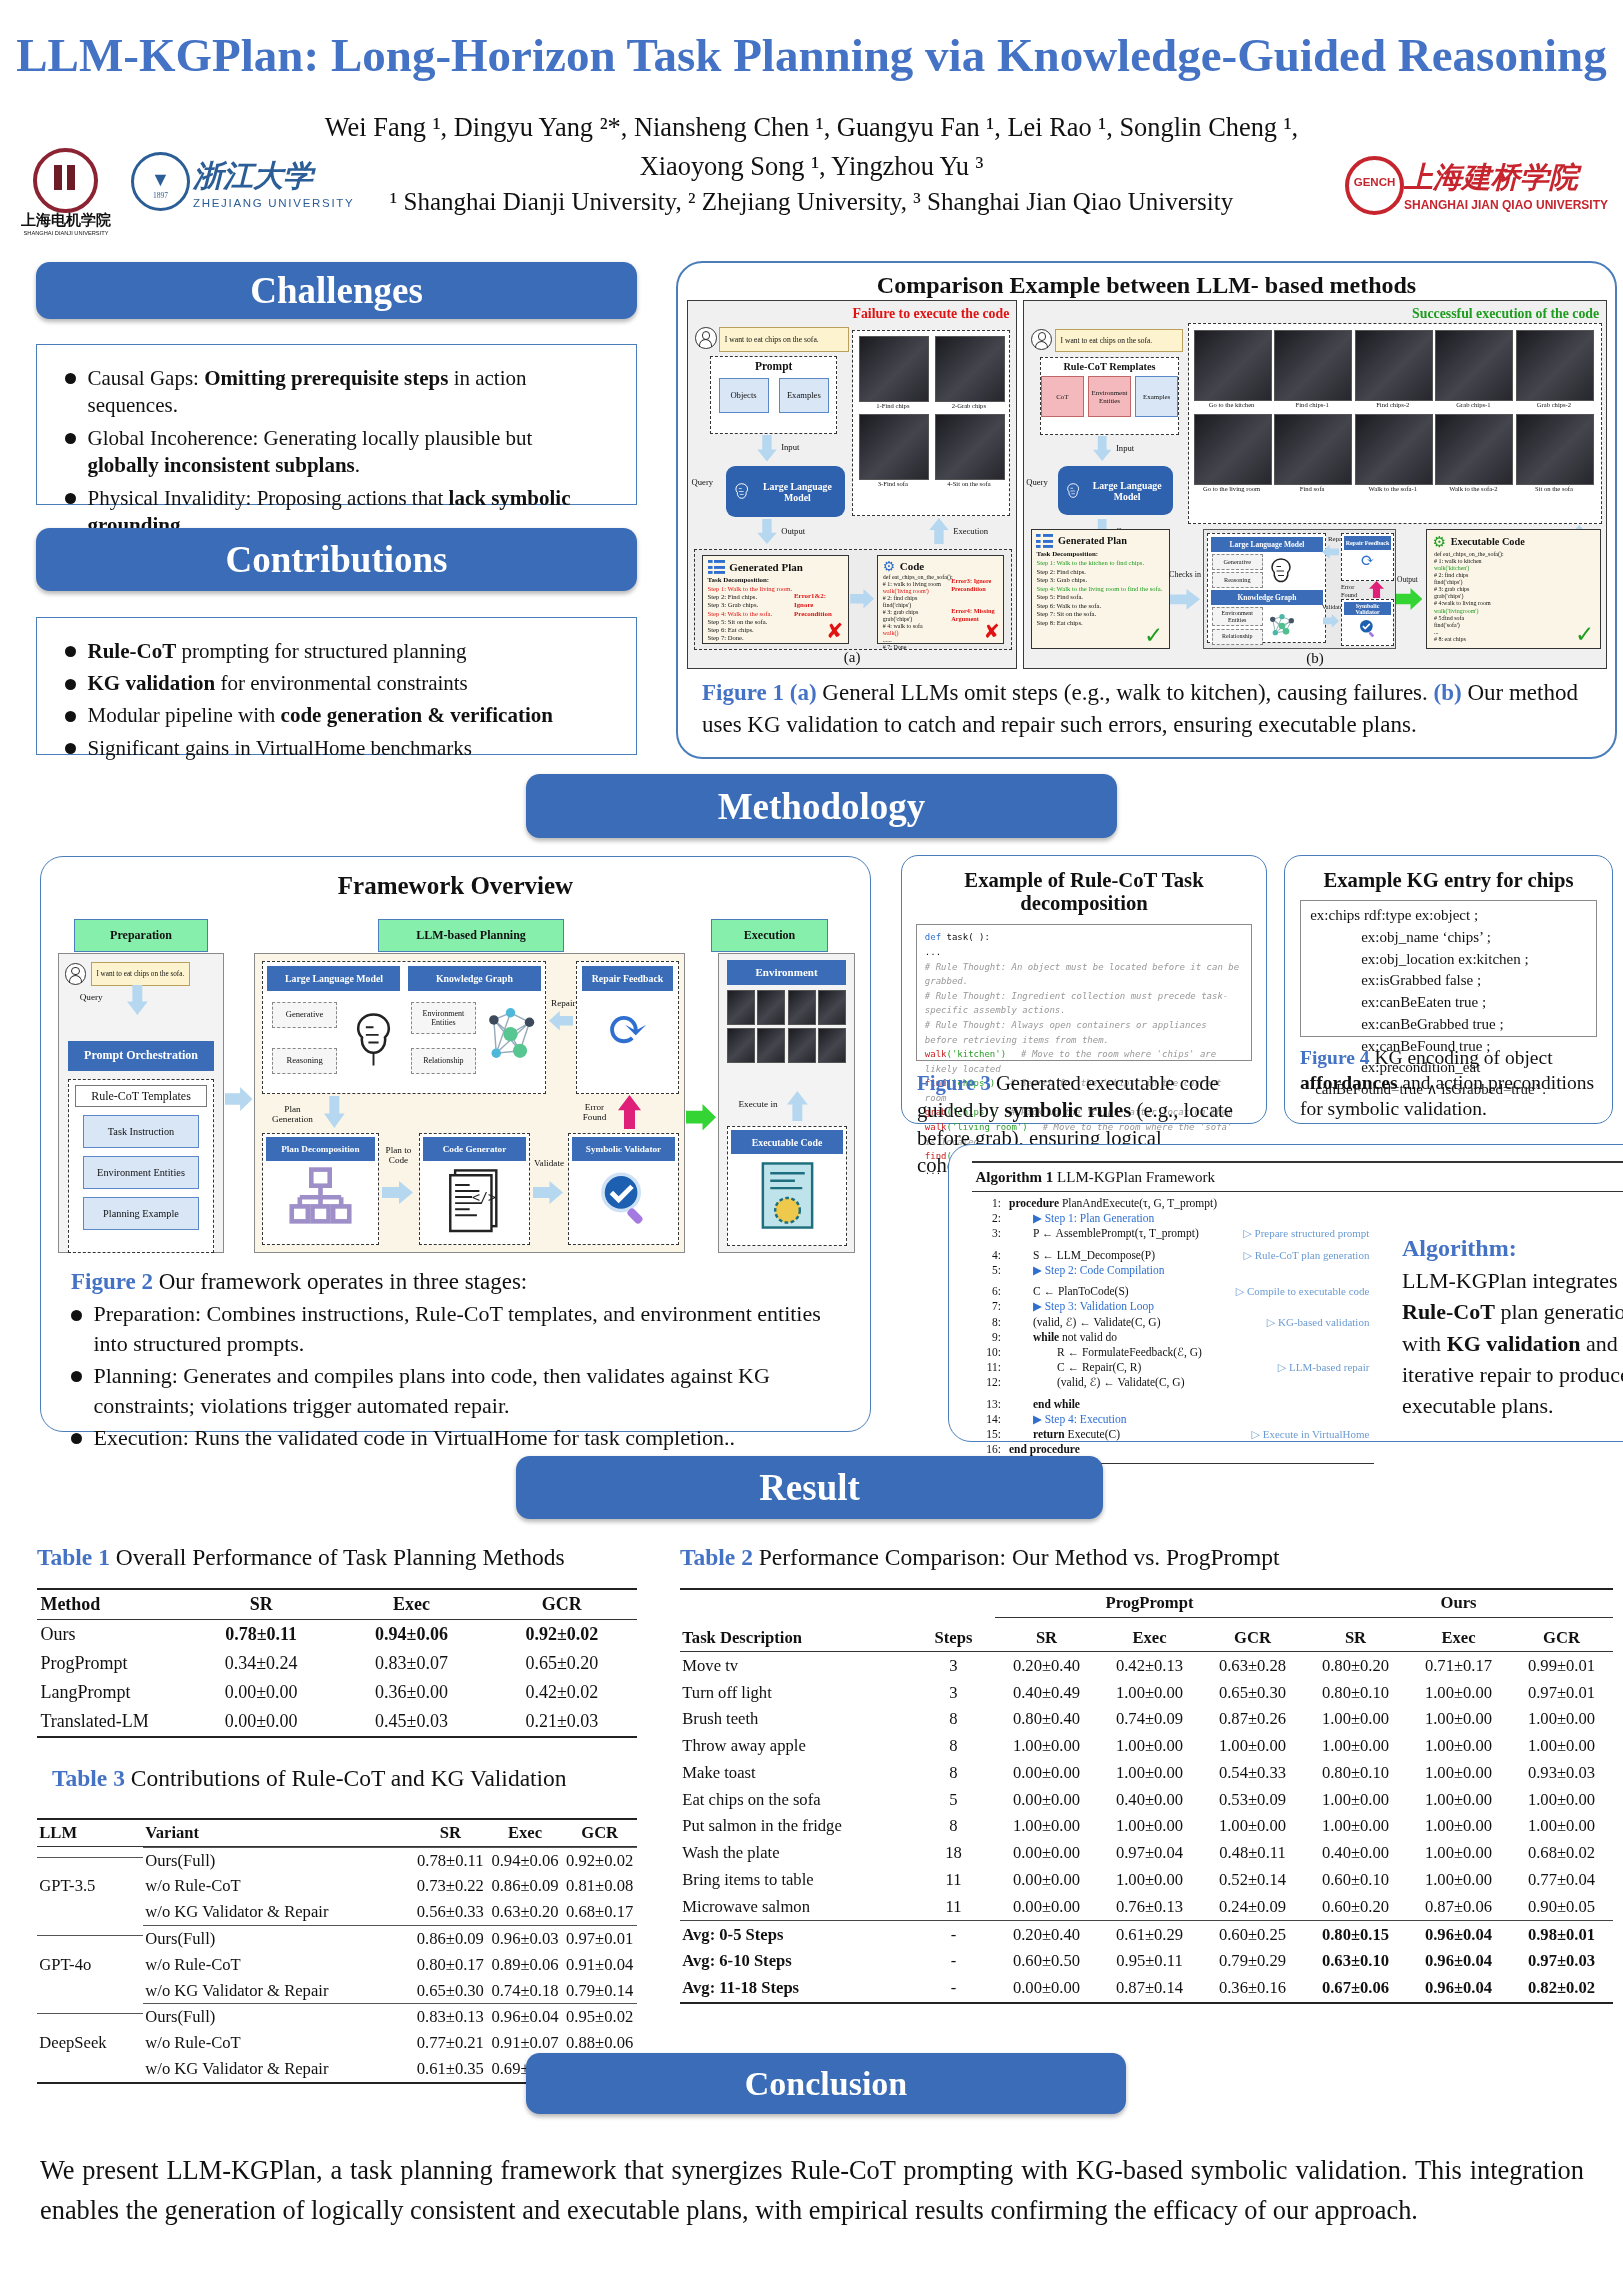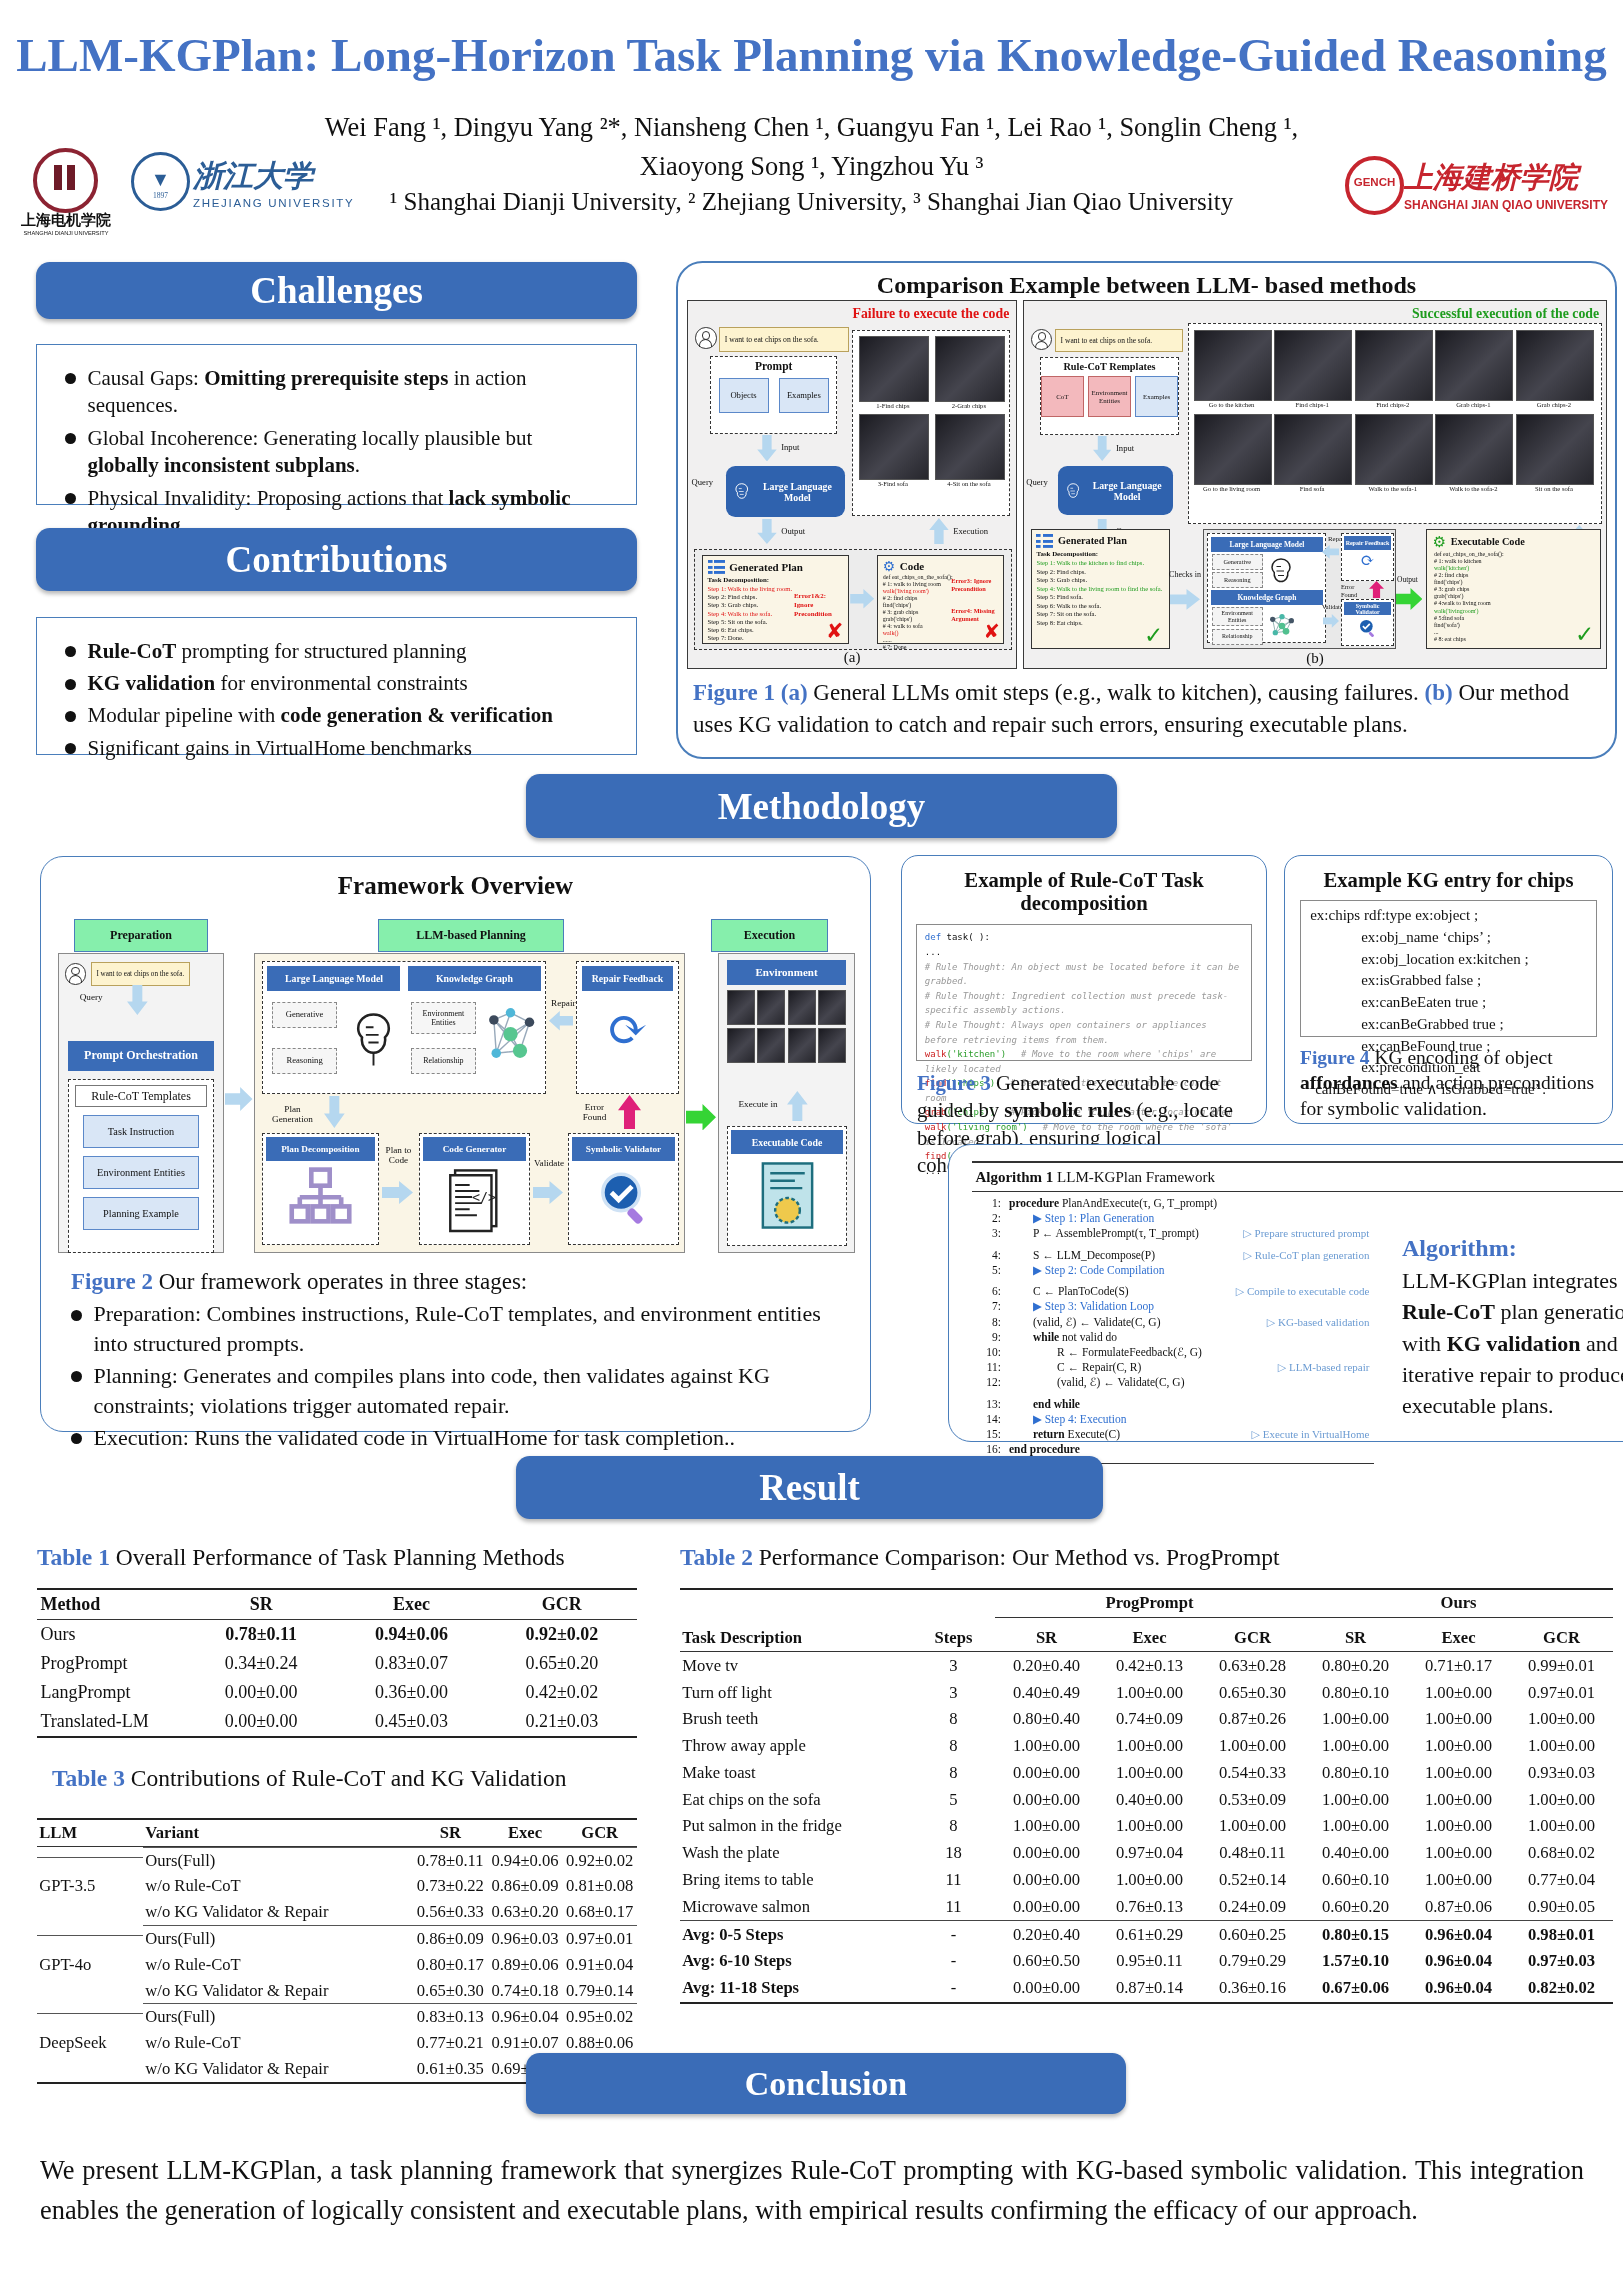--- a/index.html
+++ b/index.html
@@ -487,21 +487,21 @@
             <div class="codetx" style="font-size:6px;line-height:1.18;"># 5:find sofa</div>
             <div class="codetx" style="font-size:6px;line-height:1.18;">find('sofa')</div>
             <div class="codetx" style="font-size:6px;line-height:1.18;">...</div>
             <div class="codetx" style="font-size:6px;line-height:1.18;"># 8: eat chips</div>
           </div>
         <div class="abs check" style="right:5.7px;bottom:2.3px;font-size:23px;">✓</div>
       </div>
       <div class="abs tag" style="left:0;right:0;bottom:1.1px;">(b)</div>
     </div>
 
-    <div class="abs" style="left:15px;top:414px;width:888px;font-size:23px;line-height:1.4;">
+    <div class="abs" style="left:24px;top:414px;width:888px;font-size:23px;line-height:1.4;">
       <span class="figlabel">Figure 1 (a)</span><span> General LLMs omit steps (e.g., walk to kitchen), causing failures. </span><span class="figlabel">(b)</span><span> Our method uses KG validation to catch and repair such errors, ensuring executable plans.</span>
     </div>
   </div>
 
   <div class="abs banner" style="left:526px;top:774px;width:591px;height:64px;">
     <span class="bt">Methodology</span>
   </div>
 
   <div class="abs round" style="left:40px;top:856px;width:829px;height:574px;">
     <div class="fwtitle" style="margin-top:15px;">Framework Overview</div>
@@ -990,21 +990,21 @@
       <span class="num sep">0.61±0.29</span>
       <span class="num sep">0.60±0.25</span>
       <span class="num sep bold">0.80±0.15</span>
       <span class="num sep bold">0.96±0.04</span>
       <span class="num sep bold">0.98±0.01</span>
       <span class="bold">Avg: 6-10 Steps</span>
       <span class="num">-</span>
       <span class="num">0.60±0.50</span>
       <span class="num">0.95±0.11</span>
       <span class="num">0.79±0.29</span>
-      <span class="num bold">1.57±0.10</span>
+      <span class="num bold">0.63±0.10</span>
       <span class="num bold">0.96±0.04</span>
       <span class="num bold">0.97±0.03</span>
       <span class="bold">Avg: 11-18 Steps</span>
       <span class="num">-</span>
       <span class="num">0.00±0.00</span>
       <span class="num">0.87±0.14</span>
       <span class="num">0.36±0.16</span>
       <span class="num bold">0.67±0.06</span>
       <span class="num bold">0.96±0.04</span>
       <span class="num bold">0.82±0.02</span>

